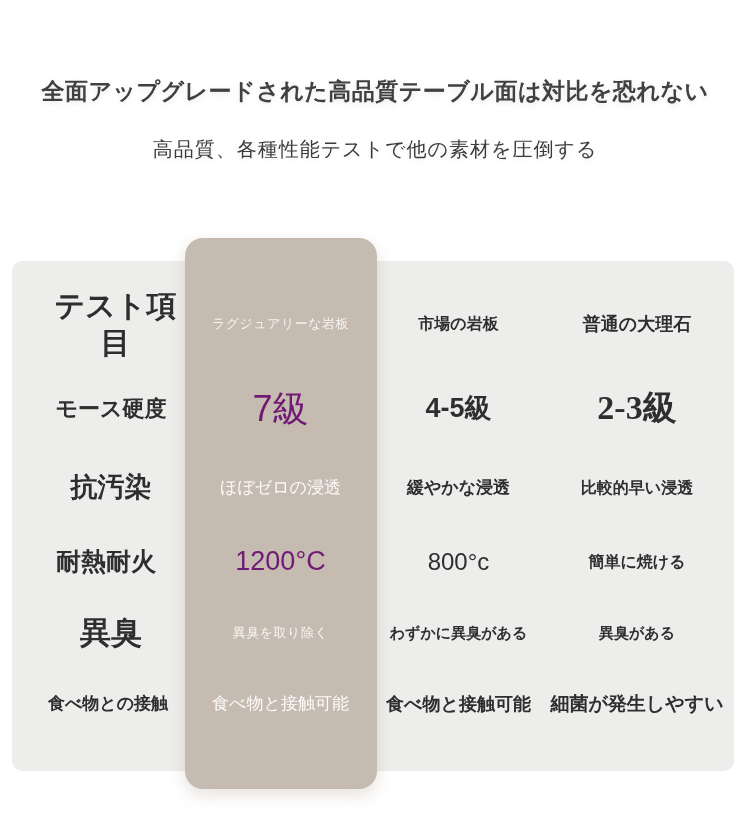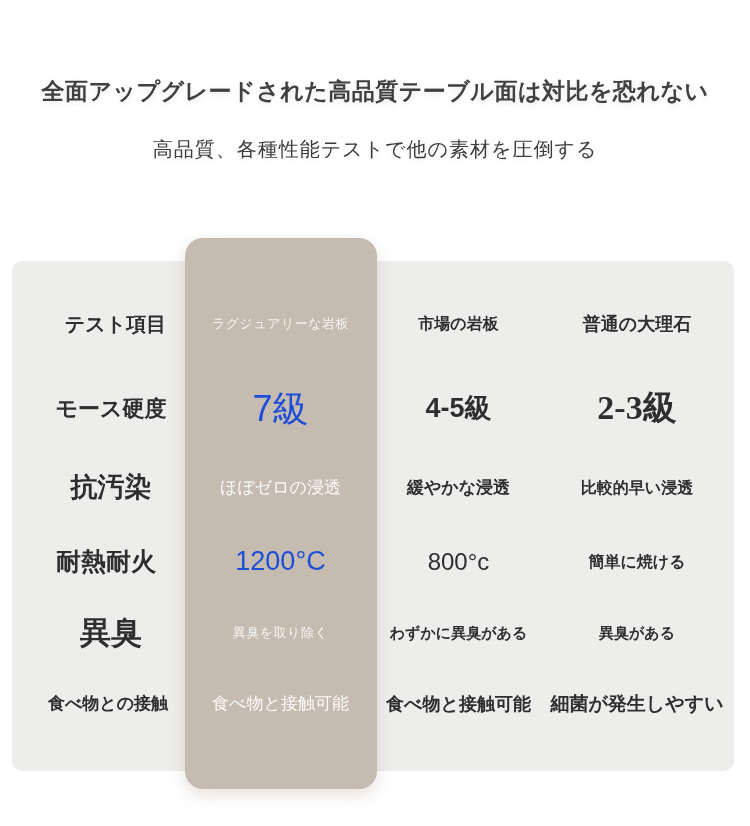--- a/index.html
+++ b/index.html
@@ -60,29 +60,29 @@
     align-items: center;
     justify-content: center;
     text-align: center;
     line-height: 1.25;
   }
   .r1 { padding-top: 20px; }
   .r6 { padding-bottom: 32px; }
 
   
   .c-label { font-weight: 700; padding-left: 26px; color: #2e2e2e; }
-  .r1.c-label { font-size: 20px; margin-left: 9px; }
+  .r1.c-label { font-size: 30px; margin-left: 9px; }
   .r2.c-label { font-size: 22px; }
   .r3.c-label { font-size: 27px; }
   .r4.c-label { font-size: 25px; padding-left: 16px; }
   .r5.c-label { font-size: 31px; }
   .r6.c-label { font-size: 17px; padding-left: 20px; }
 
   
-  .c-lux { color: #1d4ed8; }
+  .c-lux { color: #701a75; }
   .r1.c-lux { font-size: 13px; color: rgba(255,255,255,0.86); letter-spacing: 0.5px; }
   .r2.c-lux { font-size: 36px; font-weight: 500; }
   .r3.c-lux { font-size: 17px; color: rgba(255,255,255,0.93); }
   .r4.c-lux { font-size: 27px; font-weight: 500; }
   .r5.c-lux { font-size: 13px; color: rgba(255,255,255,0.86); letter-spacing: 0.5px; }
   .r6.c-lux { font-size: 17px; font-weight: 500; color: rgba(255,255,255,0.95); }
 
   
   .r1.c-mkt { font-size: 16px; font-weight: 600; }
   .r2.c-mkt { font-size: 27px; font-weight: 600; }

